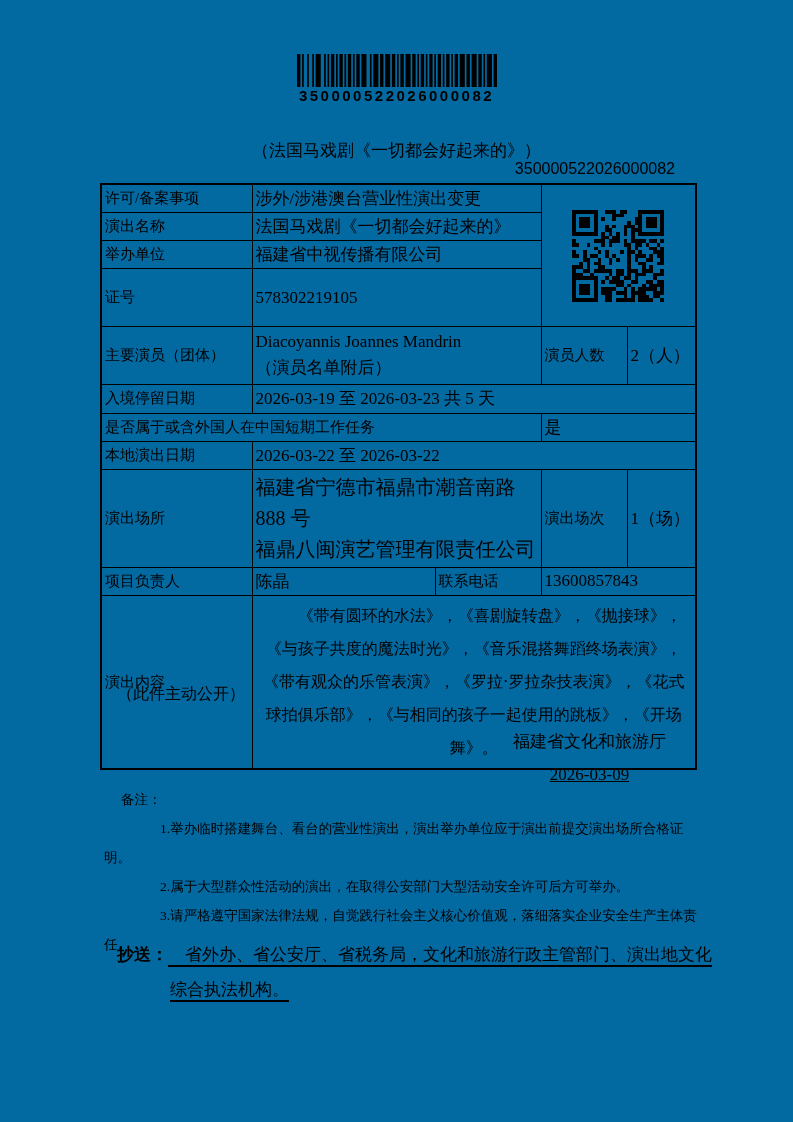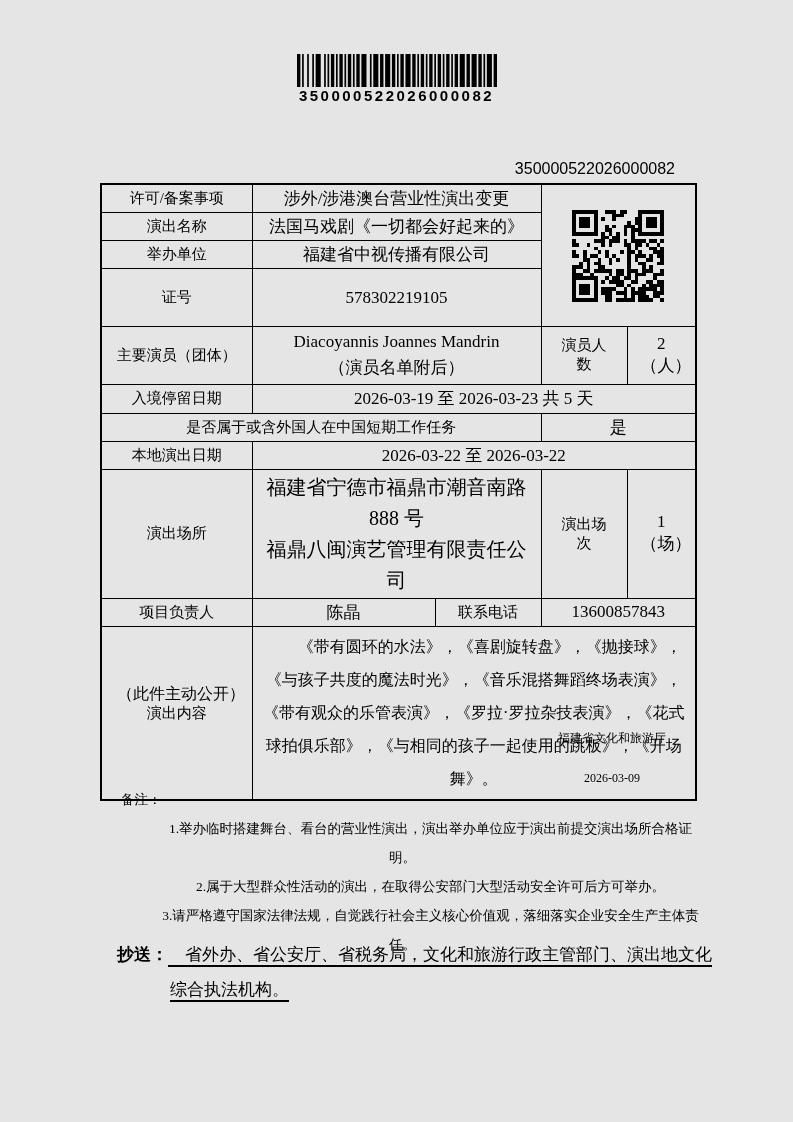--- a/index.html
+++ b/index.html
@@ -1,17 +1,17 @@
 <!DOCTYPE html>
 <html><head>
 <meta charset="utf-8">
 <style>
   html,body { margin:0; padding:0; background:#fff; }
   .page {
-    position:relative; width:793px; height:1122px; background:#e5e5e5; color:#000;
+    position:relative; width:793px; height:1122px; background:#0369a1; color:#000;
     font-family:"Liberation Serif","DejaVu Serif",serif; overflow:hidden;
   }
   
   .barcode-block { position:absolute; top:54px; left:0; width:100%; text-align:center; }
   .barcode-svg { display:block; margin:0 auto; width:200px; height:33px; }
   .barcode-number {
     font-family:"Liberation Sans","DejaVu Sans",sans-serif;
     font-size:15px; font-weight:bold; letter-spacing:2.5px; line-height:1.05; margin-top:1px;
   }
   .doc-title {
@@ -22,38 +22,38 @@
   .doc-number {
     position:absolute; top:160px; right:118px;
     font-family:"Liberation Sans","DejaVu Sans",sans-serif; font-size:16px;
   }
   
   .main-table {
     position:absolute; top:183px; left:100px; width:595px;
     border-collapse:collapse; table-layout:fixed; border:2px solid #000;
   }
   .main-table td {
-    border:1.5px solid #000; text-align:center; vertical-align:middle;
-    padding:2px 13px; font-size:17px; overflow:hidden;
+    border:1.5px solid #000; vertical-align:middle;
+    padding:2px 3px; font-size:17px; overflow:hidden;
   }
   .main-table td.label { font-size:15px; }
   .content-cell {
     text-align:center; font-size:16px !important;
     line-height:2.06; padding:4px 8px !important; text-indent:2em;
   }
   .two-line { line-height:1.55;margin-top:22px; }
   .qr-cell { vertical-align:middle; }
   .qr-svg { display:block; margin:0 auto; width:92px; height:92px; }
   
   .public-note { position:absolute; left:117px; top:684px; font-size:16px; }
-  .agency-block { position:absolute; right:127px; top:730px; text-align:center; font-size:12px; }
-  .agency-date { margin-top:24px; }
+  .agency-block { position:absolute; right:127px; top:730px; text-align:center; font-size:17px; }
+  .agency-date { margin-top:12px;text-decoration:underline; }
   .remarks { position:absolute; left:104px; top:785px; width:597px; font-size:13.5px; line-height:2.15; }
   .remarks-label { padding-left:17px; }
-  .remark-item { text-indent:56px;text-align:center; }
+  .remark-item { text-indent:56px; }
   .cc-block {
     position:absolute; left:100px; top:938px; width:595px; box-sizing:border-box;
     font-size:17px; line-height:2.05; padding-left:53px; text-indent:-53px;margin-left:17px;
   }
   .cc-label { font-weight:bold; }
   .cc-text {
     text-decoration:underline; text-underline-offset:5px; text-decoration-thickness:1.5px;
   }
 </style>
 </head>
@@ -101,20 +101,21 @@
         <rect x="100" y="0" width="2" height="100"></rect>
         <rect x="103" y="0" width="3" height="100"></rect>
         <rect x="107" y="0" width="2" height="100"></rect>
         <rect x="110" y="0" width="1" height="100"></rect>
         <rect x="112" y="0" width="3" height="100"></rect>
         <rect x="116" y="0" width="2" height="100"></rect>
       </svg>
     <div class="barcode-number">350000522026000082</div>
   </div>
 
+  <div class="doc-subtitle">（法国马戏剧《一切都会好起来的》）</div>
   <div class="doc-number">350000522026000082</div>
 
   <table class="main-table">
     <colgroup>
       <col style="width:151px">
         <col style="width:183px">
         <col style="width:106px">
       <col style="width:86px">
         <col style="width:69px">
     </colgroup>

